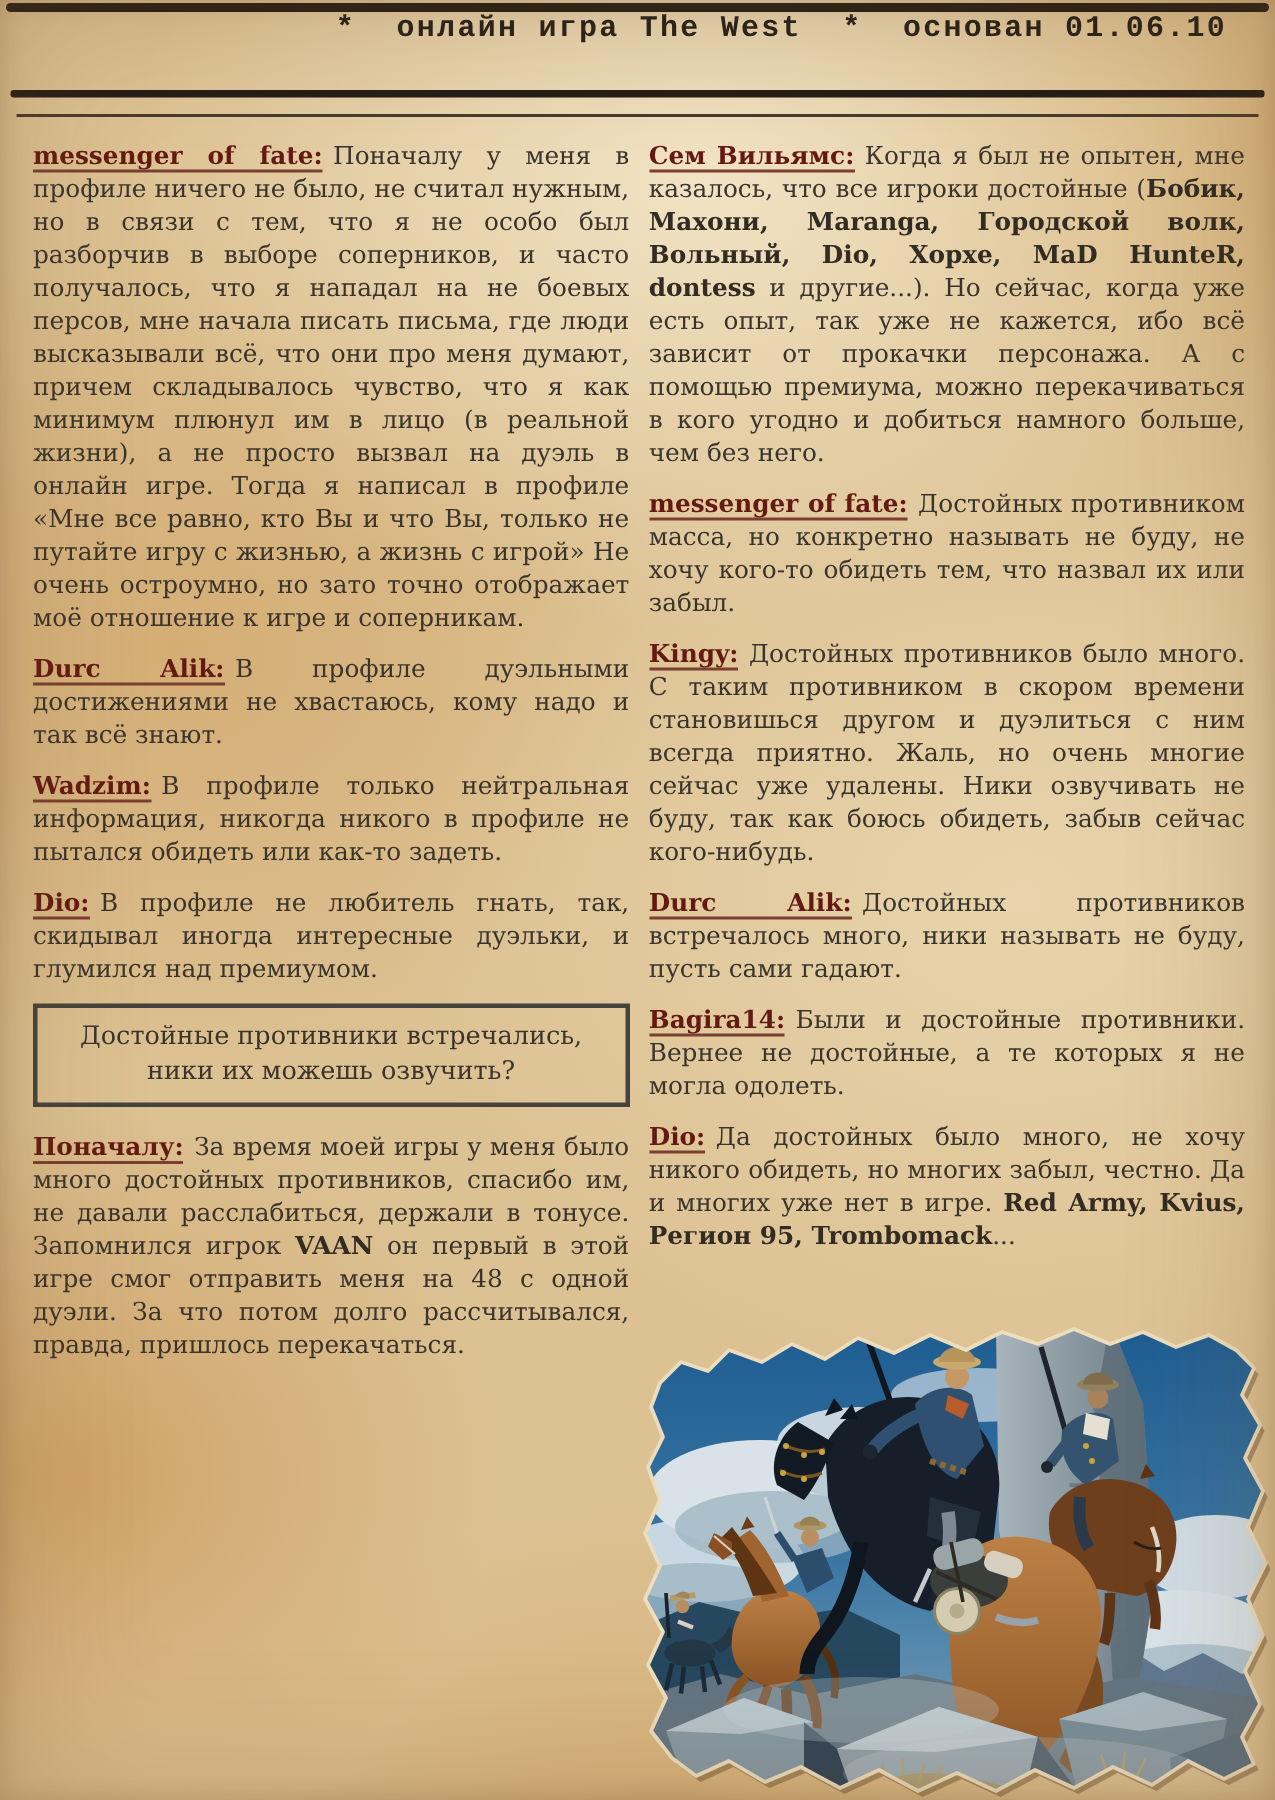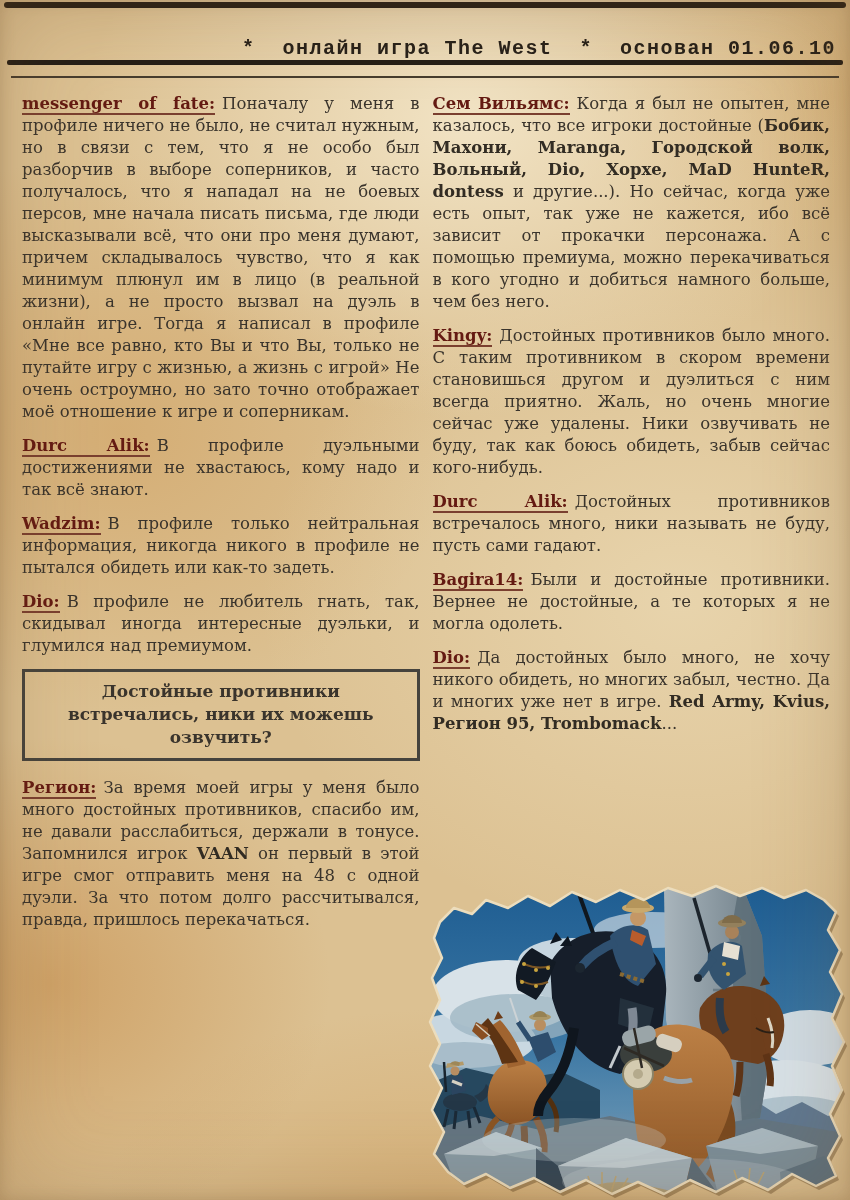--- a/index.html
+++ b/index.html
@@ -17,35 +17,35 @@
       radial-gradient(ellipse 560px 320px at 52% 100%, rgba(208,160,95,.45), rgba(208,160,95,0) 60%),
       radial-gradient(ellipse 420px 300px at 98% 8%, rgba(210,168,105,.5), rgba(210,168,105,0) 65%);
     font-family:"DejaVu Serif","Liberation Serif",serif;
   }
   .page::after{
     content:"";position:absolute;inset:0;pointer-events:none;
     box-shadow:inset 0 0 95px rgba(118,78,36,.30), inset 0 0 16px rgba(96,58,22,.22);
   }
   .rule{background:#231d16;}
   .rule-top{height:6px;margin:2px 4px 0;border-radius:3px;}
-  .masthead{height:52px;display:flex;align-items:flex-end;justify-content:flex-end;padding-right:14px;}
+  .masthead{height:52px;display:flex;align-items:flex-start;justify-content:flex-end;padding-right:32px;}
   .masthead span{
     font-family:"Liberation Mono","DejaVu Sans Mono",monospace;
     font-weight:bold;font-size:20px;letter-spacing:1.5px;color:#262019;white-space:pre;
   }
   .rule-thick{height:5px;margin:0 7px;border-radius:2px;}
   .rule-thin{height:2px;margin:11px 11px 0;background:#46three;background:#463c2e;}
   .columns{display:flex;gap:13px;padding:0 20px 0 22px;margin-top:15px;}
   .col{flex:1 1 0;min-width:0;}
   .col p.qa{margin:0 0 12px;font-size:16.5px;line-height:22px;text-align:justify;color:#3a342c;}
   .speaker{font-weight:bold;color:#641a12;border-bottom:2px solid #7a3f2f;margin-right:7px;}
   .col p.qa b{color:#322c23;}
   .question-box{
     border:3px solid #45433d;margin:8px 0 16px;padding:8px 10px 9px;
-    text-align:center;font-weight:bold;font-size:17px;line-height:23px;color:#3a342c;
+    text-align:center;font-weight:normal;font-size:17px;line-height:23px;color:#3a342c;
   }
   .painting{position:absolute;left:424px;top:878px;width:426px;height:322px;}
 </style>
 </head>
 <body>
 
 <div class="page">
   <div class="rule rule-top"></div>
 
   <div class="masthead">
@@ -55,24 +55,25 @@
   <div class="rule rule-thick"></div>
   <div class="rule rule-thin"></div>
 
   <div class="columns">
     <div class="col" id="col-left">
         <p class="qa"><span class="speaker">messenger of fate:</span>Поначалу у меня в профиле ничего не было, не считал нужным, но в связи с тем, что я не особо был разборчив в выборе соперников, и часто получалось, что я нападал на не боевых персов, мне начала писать письма, где люди высказывали всё, что они про меня думают, причем складывалось чувство, что я как минимум плюнул им в лицо (в реальной жизни), а не просто вызвал на дуэль в онлайн игре. Тогда я написал в профиле «Мне все равно, кто Вы и что Вы, только не путайте игру с жизнью, а жизнь с игрой» Не очень остроумно, но зато точно отображает моё отношение к игре и соперникам.</p>
         <p class="qa"><span class="speaker">Durc Alik:</span>В профиле дуэльными достижениями не хвастаюсь, кому надо и так всё знают.</p>
         <p class="qa"><span class="speaker">Wadzim:</span>В профиле только нейтральная информация, никогда никого в профиле не пытался обидеть или как-то задеть.</p>
         <p class="qa"><span class="speaker">Dio:</span>В профиле не любитель гнать, так, скидывал иногда интересные дуэльки, и глумился над премиумом.</p>
         <div class="question-box">Достойные противники встречались, ники их можешь озвучить?</div>
-        <p class="qa"><span class="speaker">Регион:</span>За время моей игры у меня было много достойных противников, спасибо им, не давали расслабиться, держали в тонусе. Запомнился игрок <b>VAAN</b> он первый в этой игре смог отправить меня на 48 с одной дуэли. За что потом долго рассчитывался, правда, пришлось перекачаться.</p>
+        <p class="qa"><span class="speaker">Поначалу:</span>За время моей игры у меня было много достойных противников, спасибо им, не давали расслабиться, держали в тонусе. Запомнился игрок <b>VAAN</b> он первый в этой игре смог отправить меня на 48 с одной дуэли. За что потом долго рассчитывался, правда, пришлось перекачаться.</p>
       </div>
     <div class="col" id="col-right">
         <p class="qa"><span class="speaker">Сем Вильямс:</span>Когда я был не опытен, мне казалось, что все игроки достойные (<b>Бобик, Махони, Maranga, Городской волк, Вольный, Dio, Хорхе, MaD HunteR, dontess</b> и другие...). Но сейчас, когда уже есть опыт, так уже не кажется, ибо всё зависит от прокачки персонажа. А с помощью премиума, можно перекачиваться в кого угодно и добиться намного больше, чем без него.</p>
+        <p class="qa"><span class="speaker">messenger of fate:</span>Достойных противником масса, но конкретно называть не буду, не хочу кого-то обидеть тем, что назвал их или забыл.</p>
         <p class="qa"><span class="speaker">Kingy:</span>Достойных противников было много. С таким противником в скором времени становишься другом и дуэлиться с ним всегда приятно. Жаль, но очень многие сейчас уже удалены. Ники озвучивать не буду, так как боюсь обидеть, забыв сейчас кого-нибудь.</p>
         <p class="qa"><span class="speaker">Durc Alik:</span>Достойных противников встречалось много, ники называть не буду, пусть сами гадают.</p>
         <p class="qa"><span class="speaker">Bagira14:</span>Были и достойные противники. Вернее не достойные, а те которых я не могла одолеть.</p>
         <p class="qa"><span class="speaker">Dio:</span>Да достойных было много, не хочу никого обидеть, но многих забыл, честно. Да и многих уже нет в игре. <b>Red Army, Kvius, Регион 95, Trombomack</b>...</p>
       </div>
   </div>
 
   <div class="painting">
     <svg viewBox="0 0 426 322" width="426" height="322">
       <defs>

